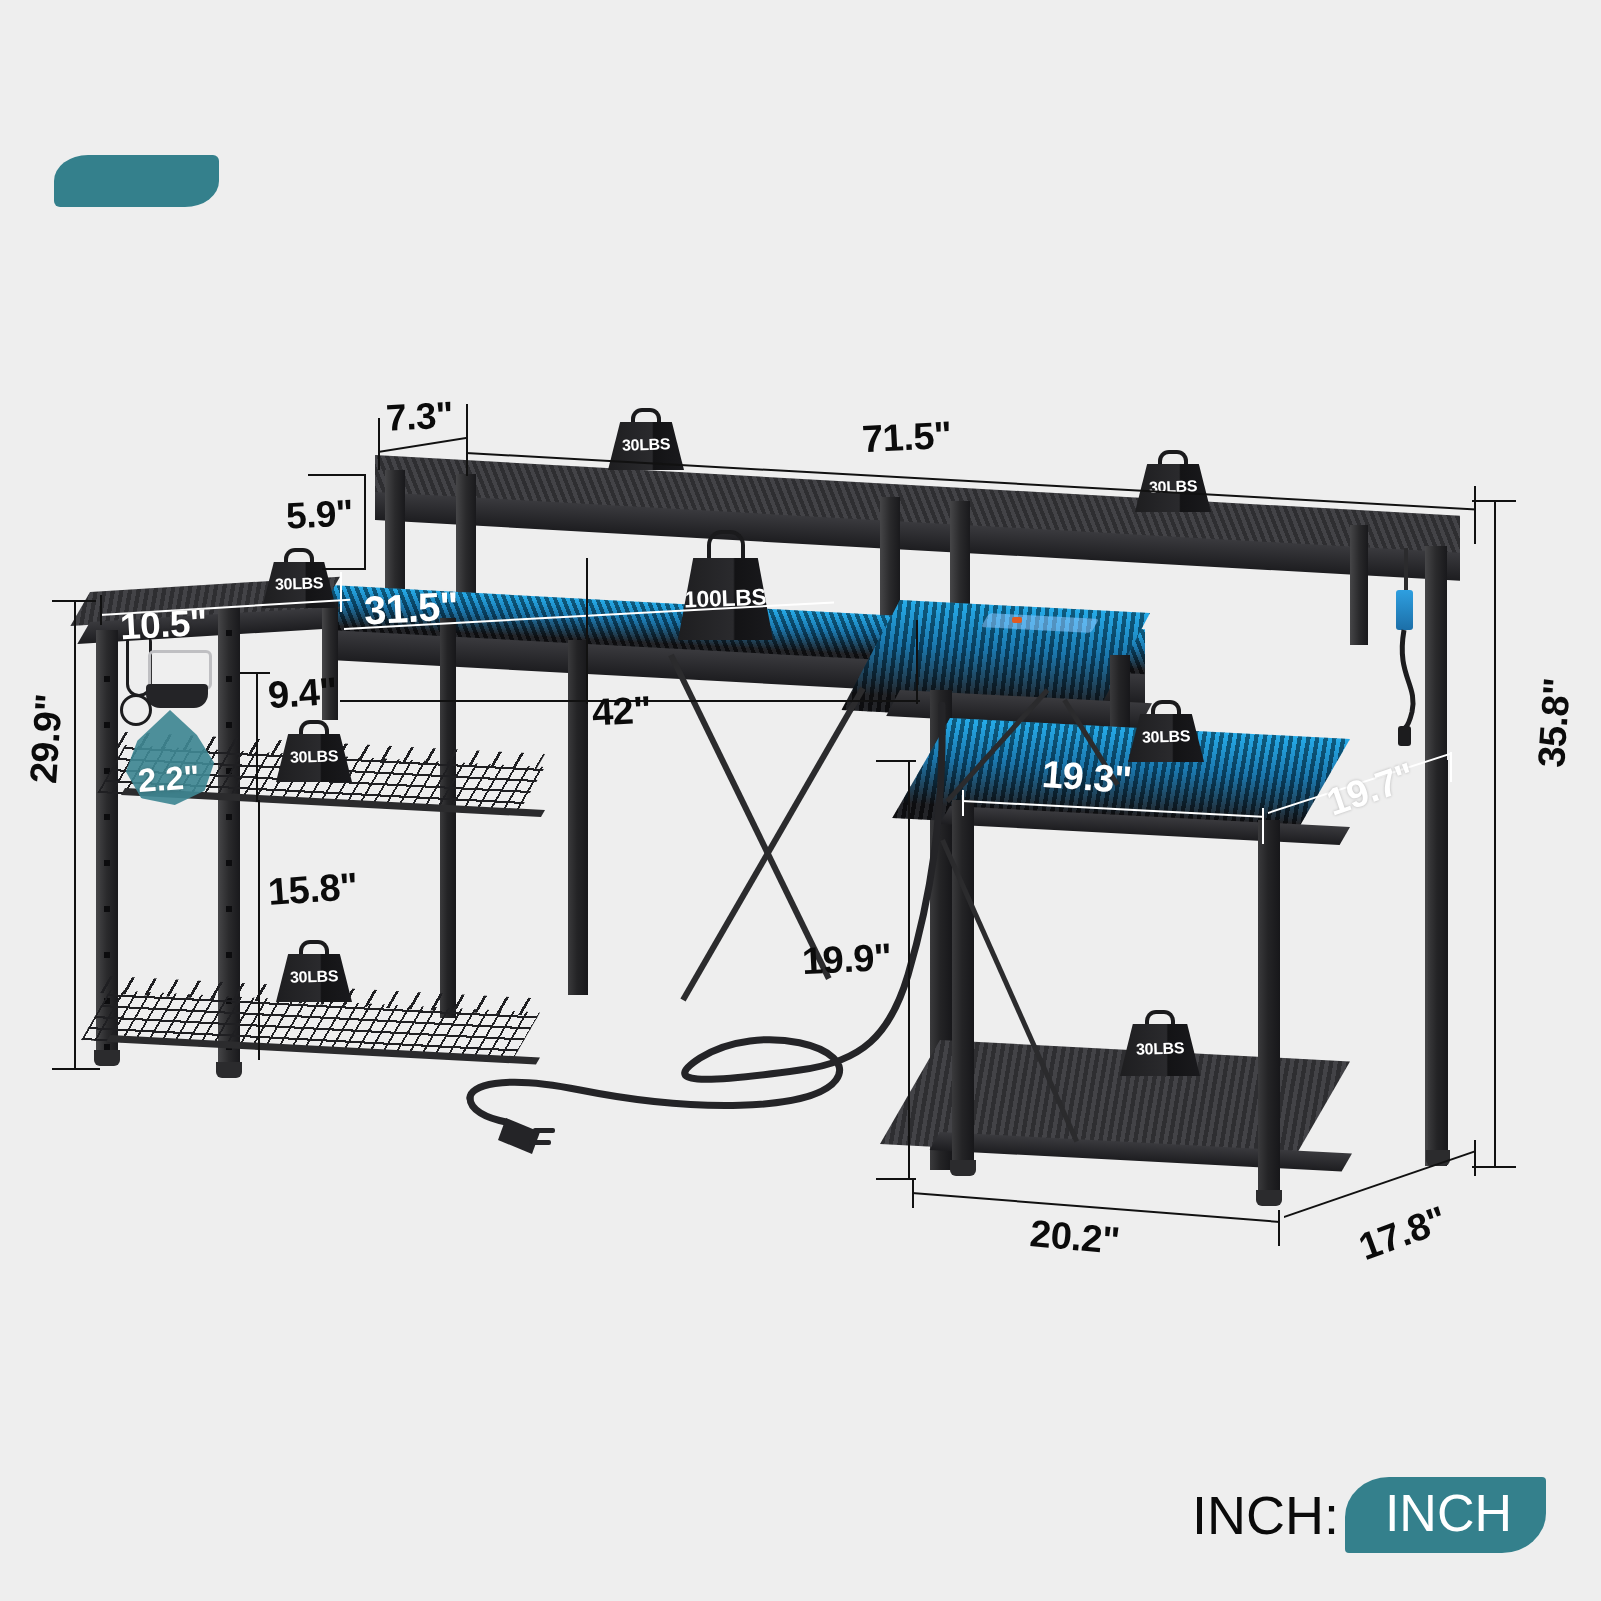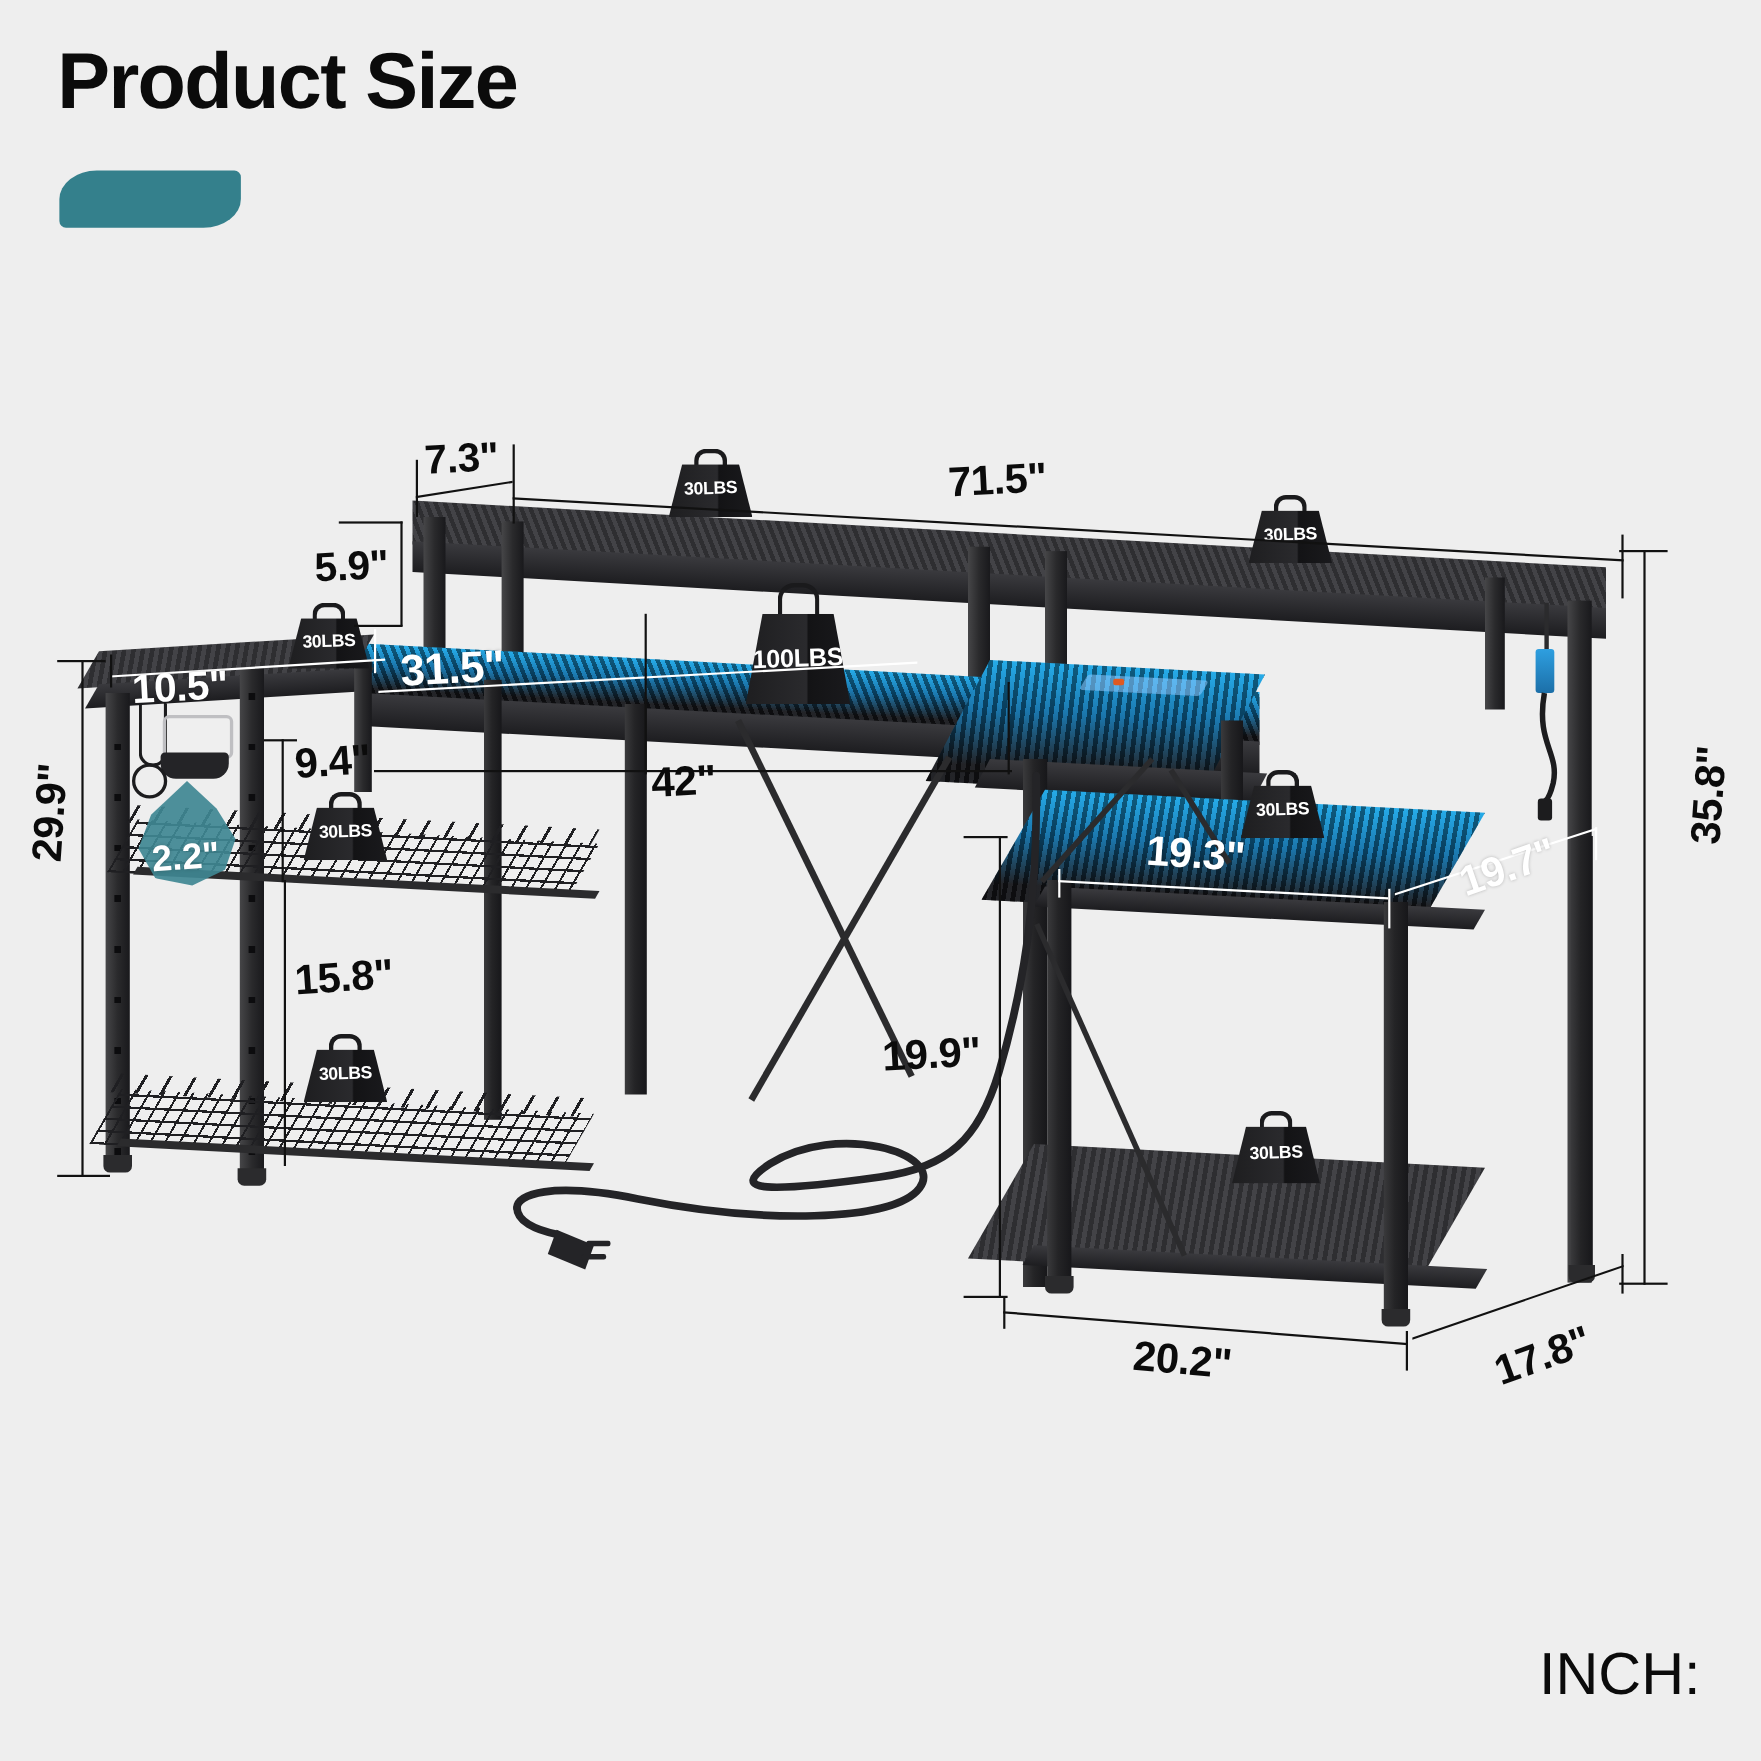--- a/index.html
+++ b/index.html
@@ -102,21 +102,20 @@
 
   
   .cablewrap{position:absolute;left:0;top:0;width:1601px;height:1601px;pointer-events:none;}
   .hook{position:absolute;border:3px solid #1c1c1e;border-radius:50%;}
 </style>
 </head>
 <body>
 
 <div id="stage">
 
-  <div class="page-title">Product Size</div>
   <div class="title-accent"></div>
 
   <div>
 
     <div class="top-surface" style="left:375px;top:455px;width:1085px;height:40px;
                 transform:skewY(3.2deg);transform-origin:0 0;"></div>
     <div class="edge" style="left:375px;top:492px;width:1085px;height:28px;
                 transform:skewY(3.2deg);transform-origin:0 0;"></div>
 
     <div class="post l" style="left:385px;top:470px;width:20px;height:140px;"></div>
@@ -368,15 +367,16 @@
   <div class="dim" style="left:802px;top:938px;font-size:38px;transform:rotate(-3deg);">19.9"</div>
 
   <div class="dim" style="left:1030px;top:1216px;font-size:38px;transform:rotate(5deg);">20.2"</div>
 
   <div class="dim" style="left:1358px;top:1212px;font-size:38px;transform:rotate(-20deg);">17.8"</div>
 
   <div class="dim" style="left:1530px;top:766px;font-size:38px;transform:rotate(-90deg) rotate(4deg);transform-origin:left top;">35.8"</div>
 
   <div class="unit-wrap">
     <span class="unit-label">INCH:</span>
+    <span class="unit-pill">INCH</span>
   </div>
 
 </div>
 
 </body></html>

